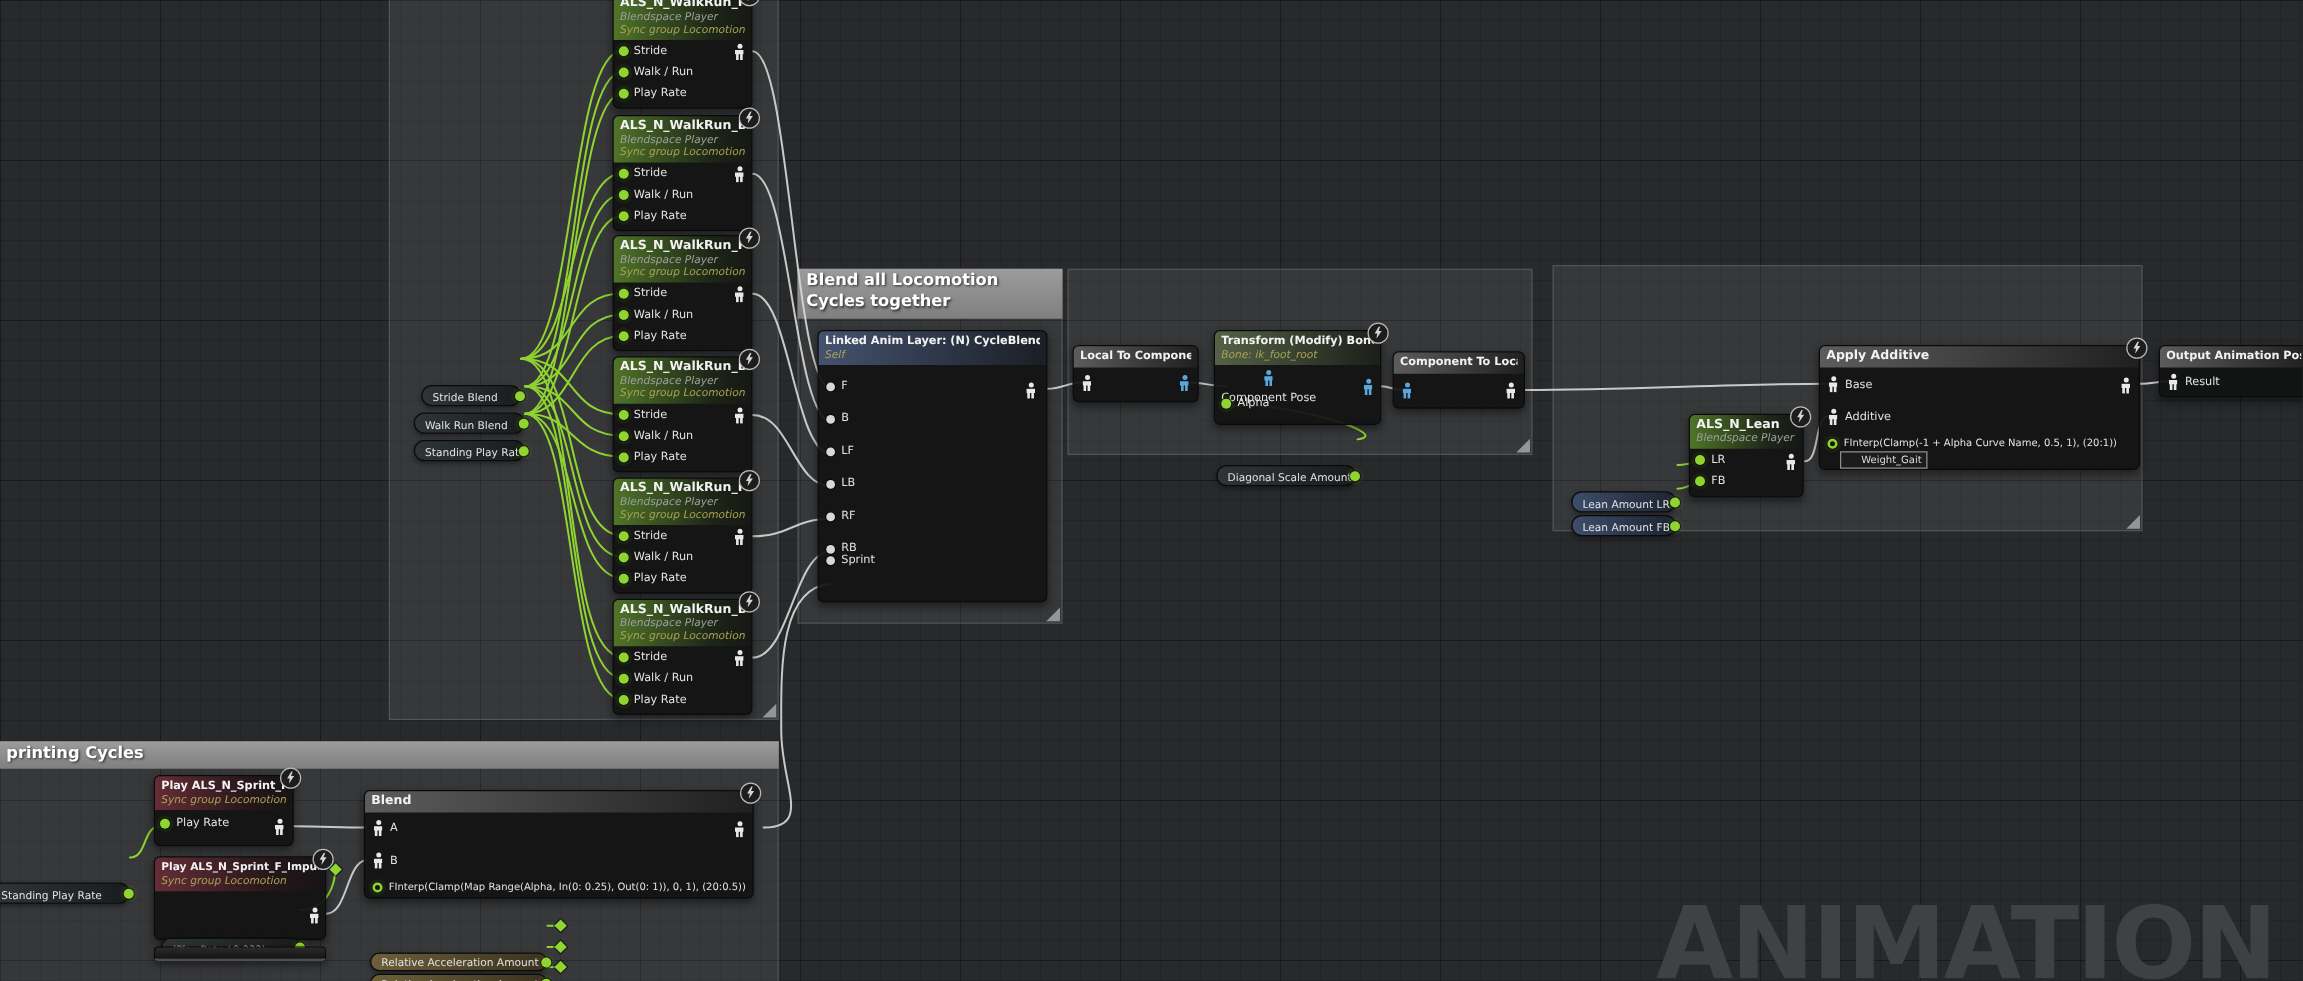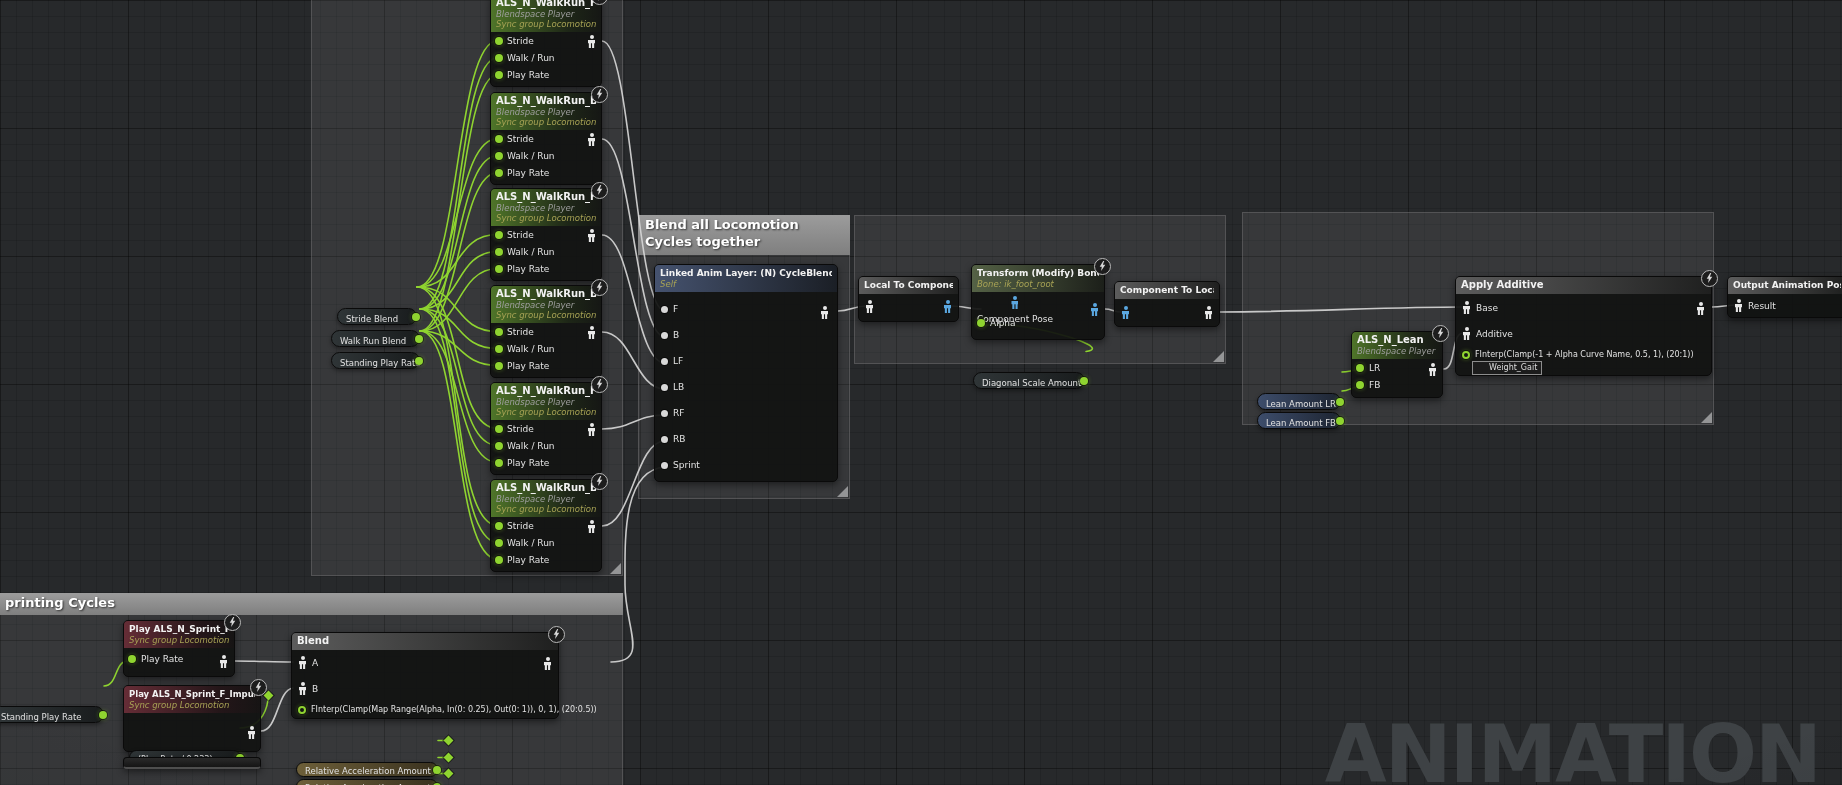--- a/index.html
+++ b/index.html
@@ -329,21 +329,21 @@
       <span class="pinlbl">LB</span>
     </div>
   <div class="row" style="left:6px;top:143px;">
       <span class="pcircle"></span>
       <span class="pinlbl">RF</span>
     </div>
   <div class="row" style="left:6px;top:169px;">
       <span class="pcircle"></span>
       <span class="pinlbl">RB</span>
     </div>
-  <div class="row" style="left:6px;top:195px;">
+  <div class="row" style="left:6px;top:178px;">
       <span class="pcircle"></span>
       <span class="pinlbl">Sprint</span>
     </div>
   <span class="fig outfig" style="right:8px;top:41px;"></span>
 </div>
 
 <div class="node" style="left:858px;top:276px;width:101px;height:46px">
   <div class="hdr hdr-gray">
     <div class="title md">Local To Component</div>
   </div>
@@ -468,21 +468,21 @@
   <div class="pill inner" style="left:5px;top:35px;width:112px;height:15px;font-size:8px;">
     <span>(Play Rate / 0.233)</span>
     <span class="dot rdot"></span>
   </div>
   <span class="fig outfig" style="right:4px;top:40px;"></span>
   <div class="badge"></div>
 </div>
 <div class="diamond" style="left:265px;top:692px;"></div>
 <div class="node thinbar" style="left:123px;top:757px;width:138px;"></div>
 
-<div class="node" style="left:291px;top:632px;width:268px;height:87px">
+<div class="node" style="left:291px;top:632px;width:312px;height:87px">
   <div class="hdr hdr-gray">
     <div class="title">Blend</div>
   </div>
   <div class="row" style="left:6px;top:23px;">
       <span class="fig"></span>
       <span class="pinlbl">A</span>
     </div>
   <div class="row" style="left:6px;top:49px;">
       <span class="fig"></span>
       <span class="pinlbl">B</span>

